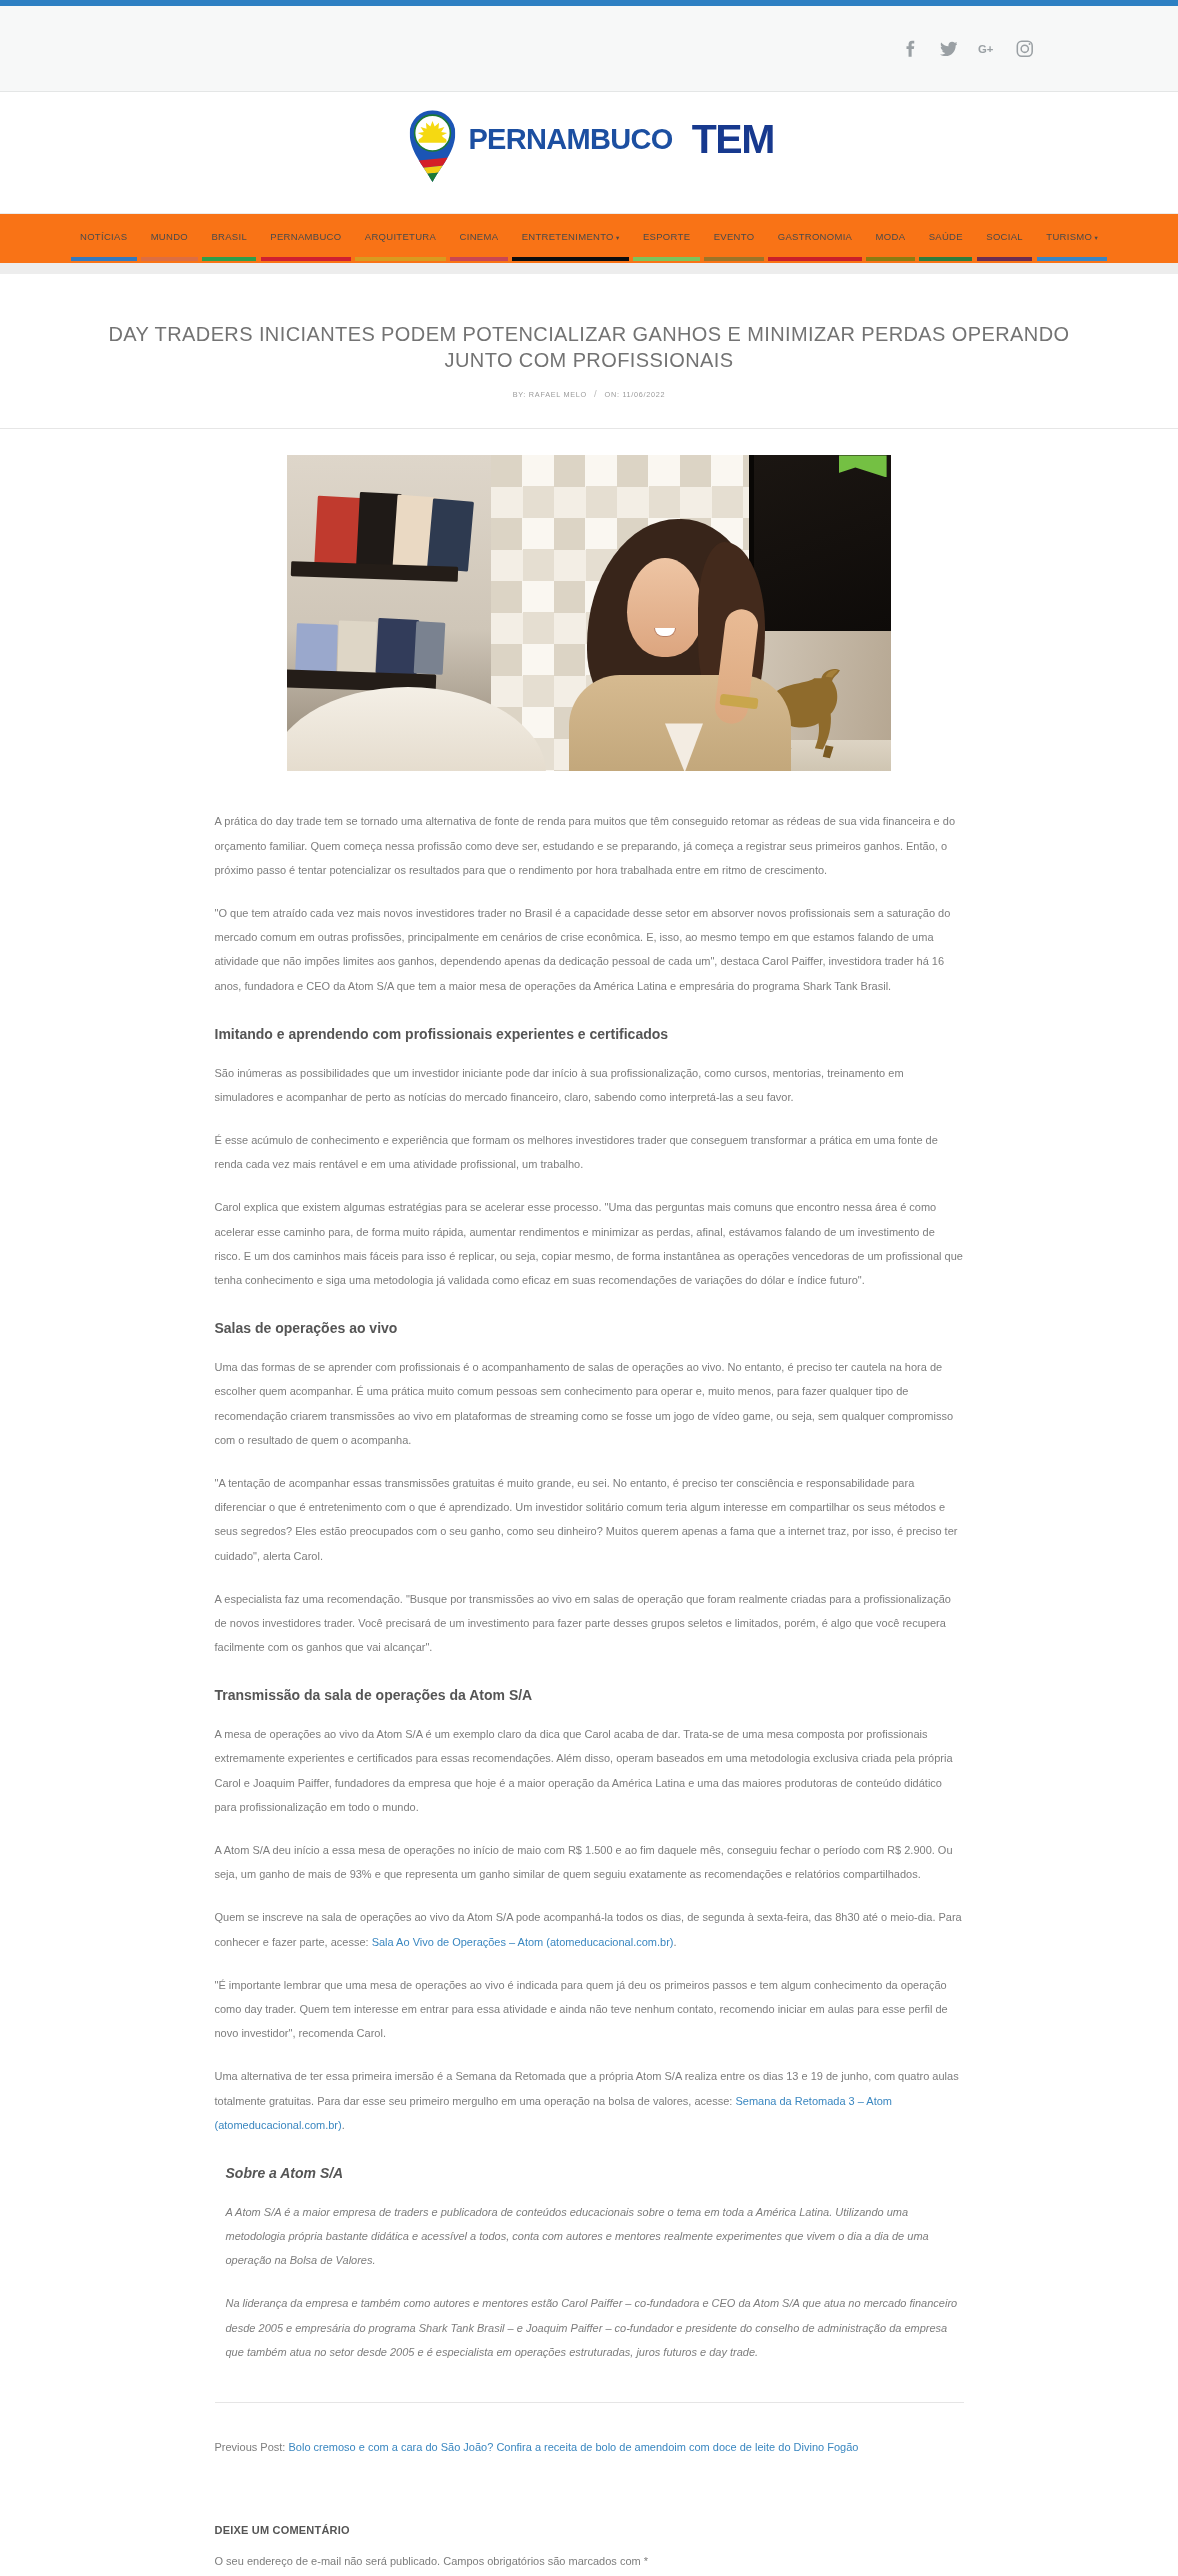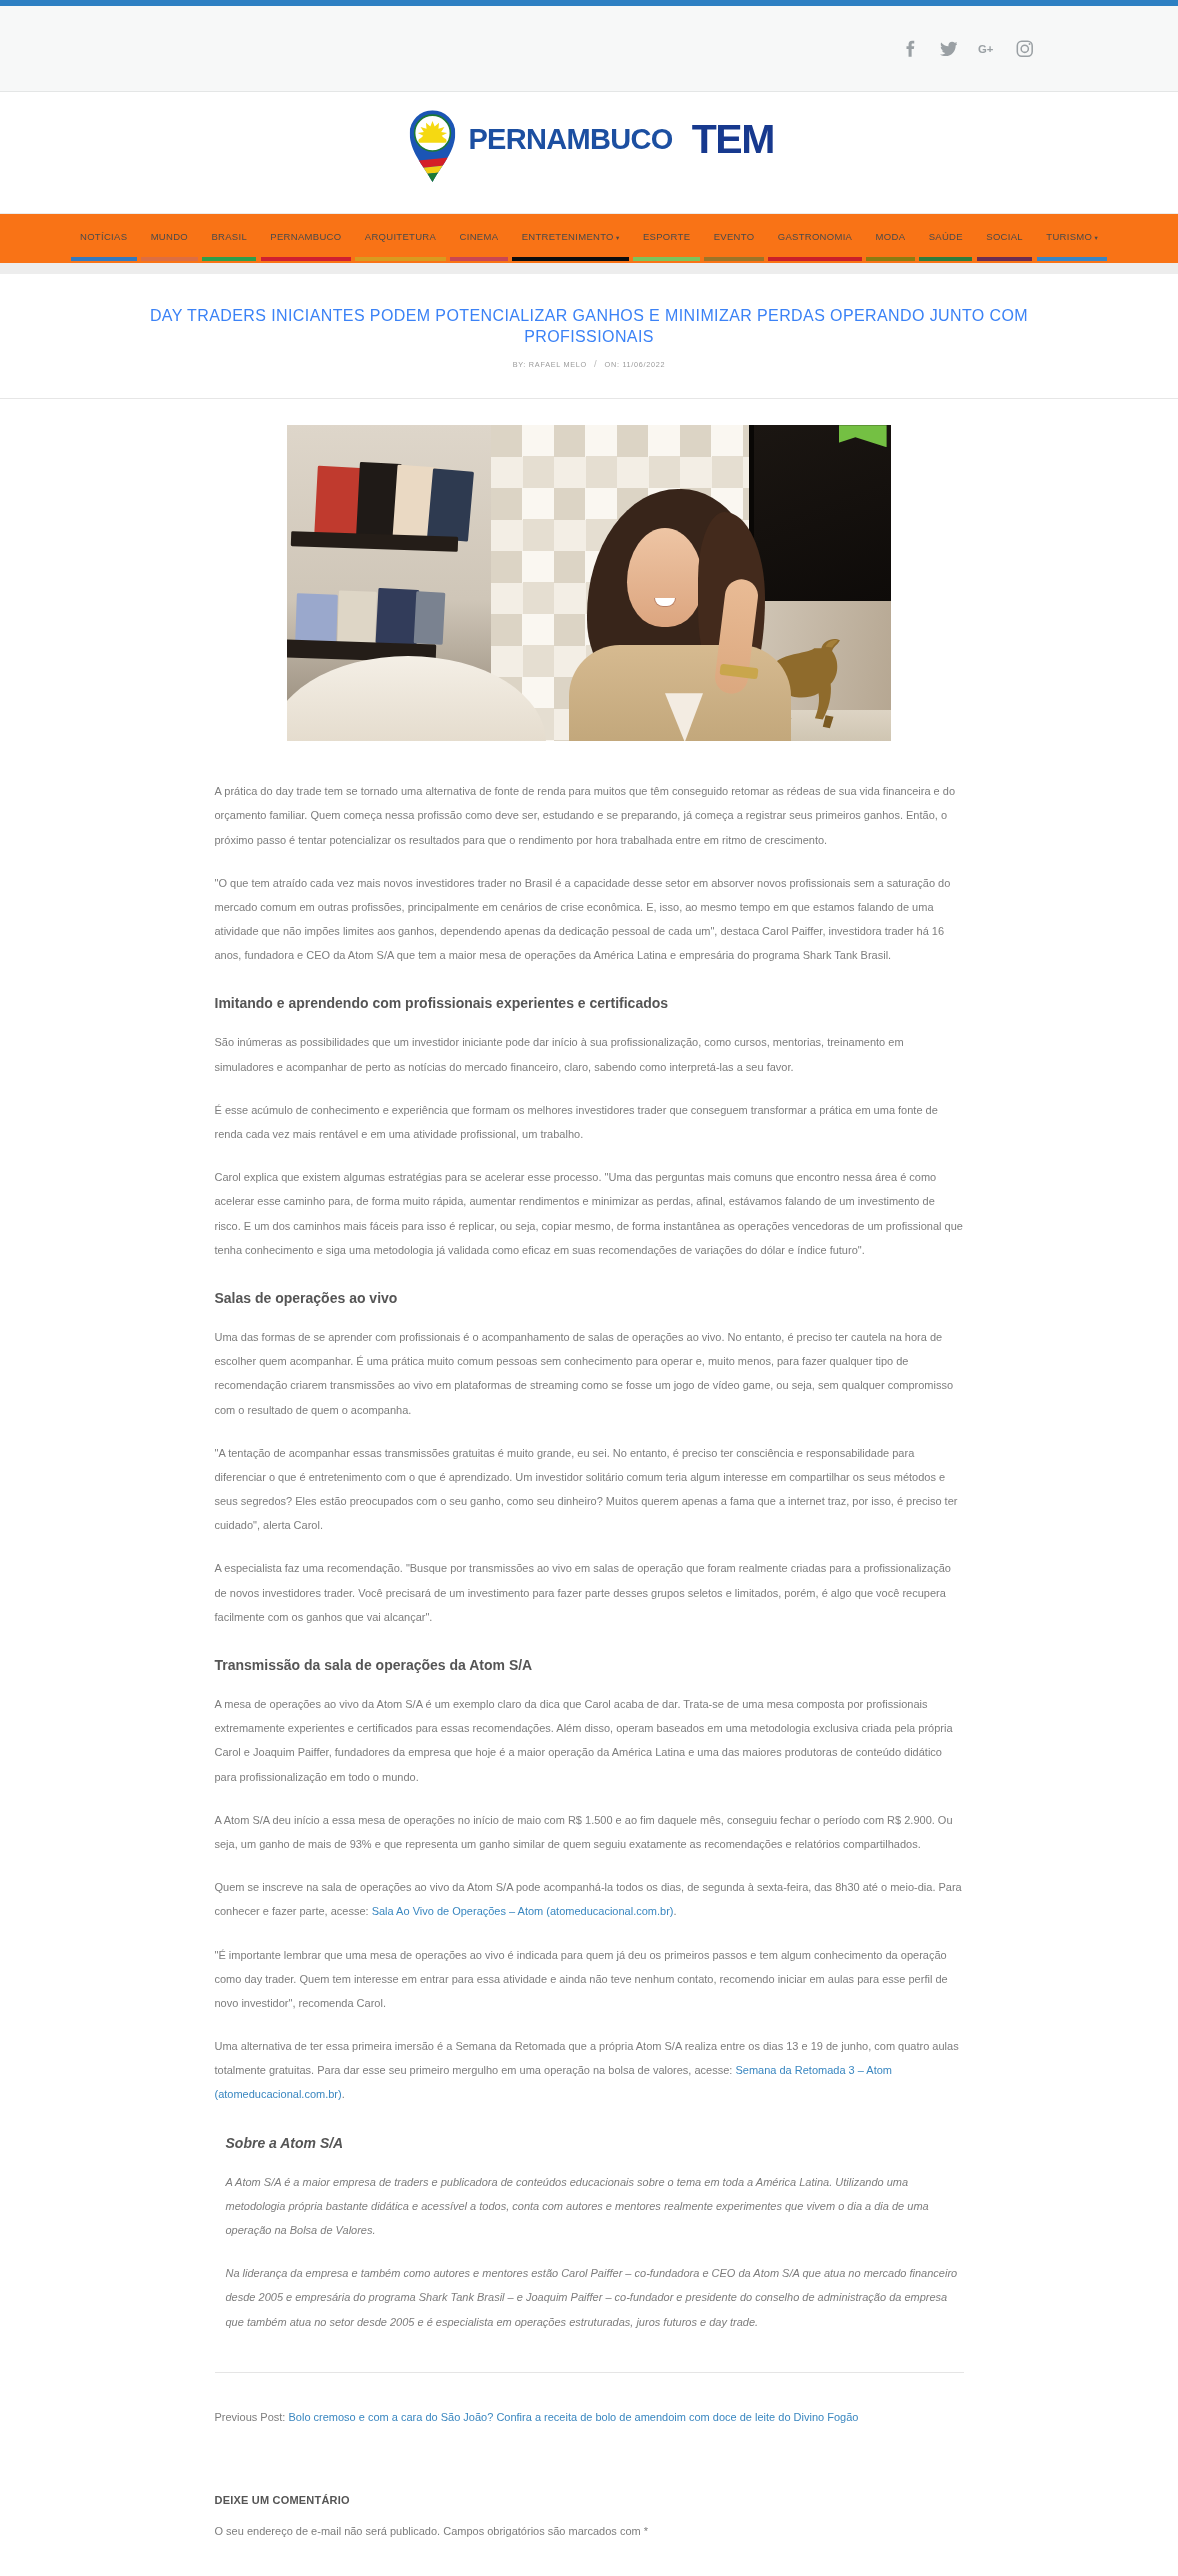--- a/index.html
+++ b/index.html
@@ -44,22 +44,22 @@
   .main-nav li::after {
     content:''; position:absolute; left:-9.5px; right:-9.5px; bottom:0; height:4.4px;
     background:var(--c,#999);
   }
   .nav-caret { font-size:6.5px; color:#4a4a4a; margin-left:2.2px; }
   .gray-strip { height:11.6px; background:#ededed; }
 
   
   .article-header { background:#fff; padding-top:32px; text-align:center; border-bottom:0.7px solid #e6e6e6; padding-bottom:29px; }
   .article-title {
-    font-size:16px; font-weight:400; color:#3b82f6; letter-spacing:0.4px;
-    max-width:1004px; margin:0 auto; line-height:1.3;
+    font-size:20px; font-weight:400; color:#737373; letter-spacing:0.4px;
+    max-width:1004px; margin:15px auto; line-height:1.3;
   }
   .byline { margin-top:10.2px; font-size:7.3px; letter-spacing:0.7px; color:#9b9b9b; }
   .byline a { color:#9b9b9b; text-decoration:none; }
   .byline .slash { font-size:9.5px; margin:0 4.4px; color:#bbb; }
 
   
   .content { width:749px; margin:0 auto; }
 
   
   .article-figure { width:604px; margin:26px auto 0; }

